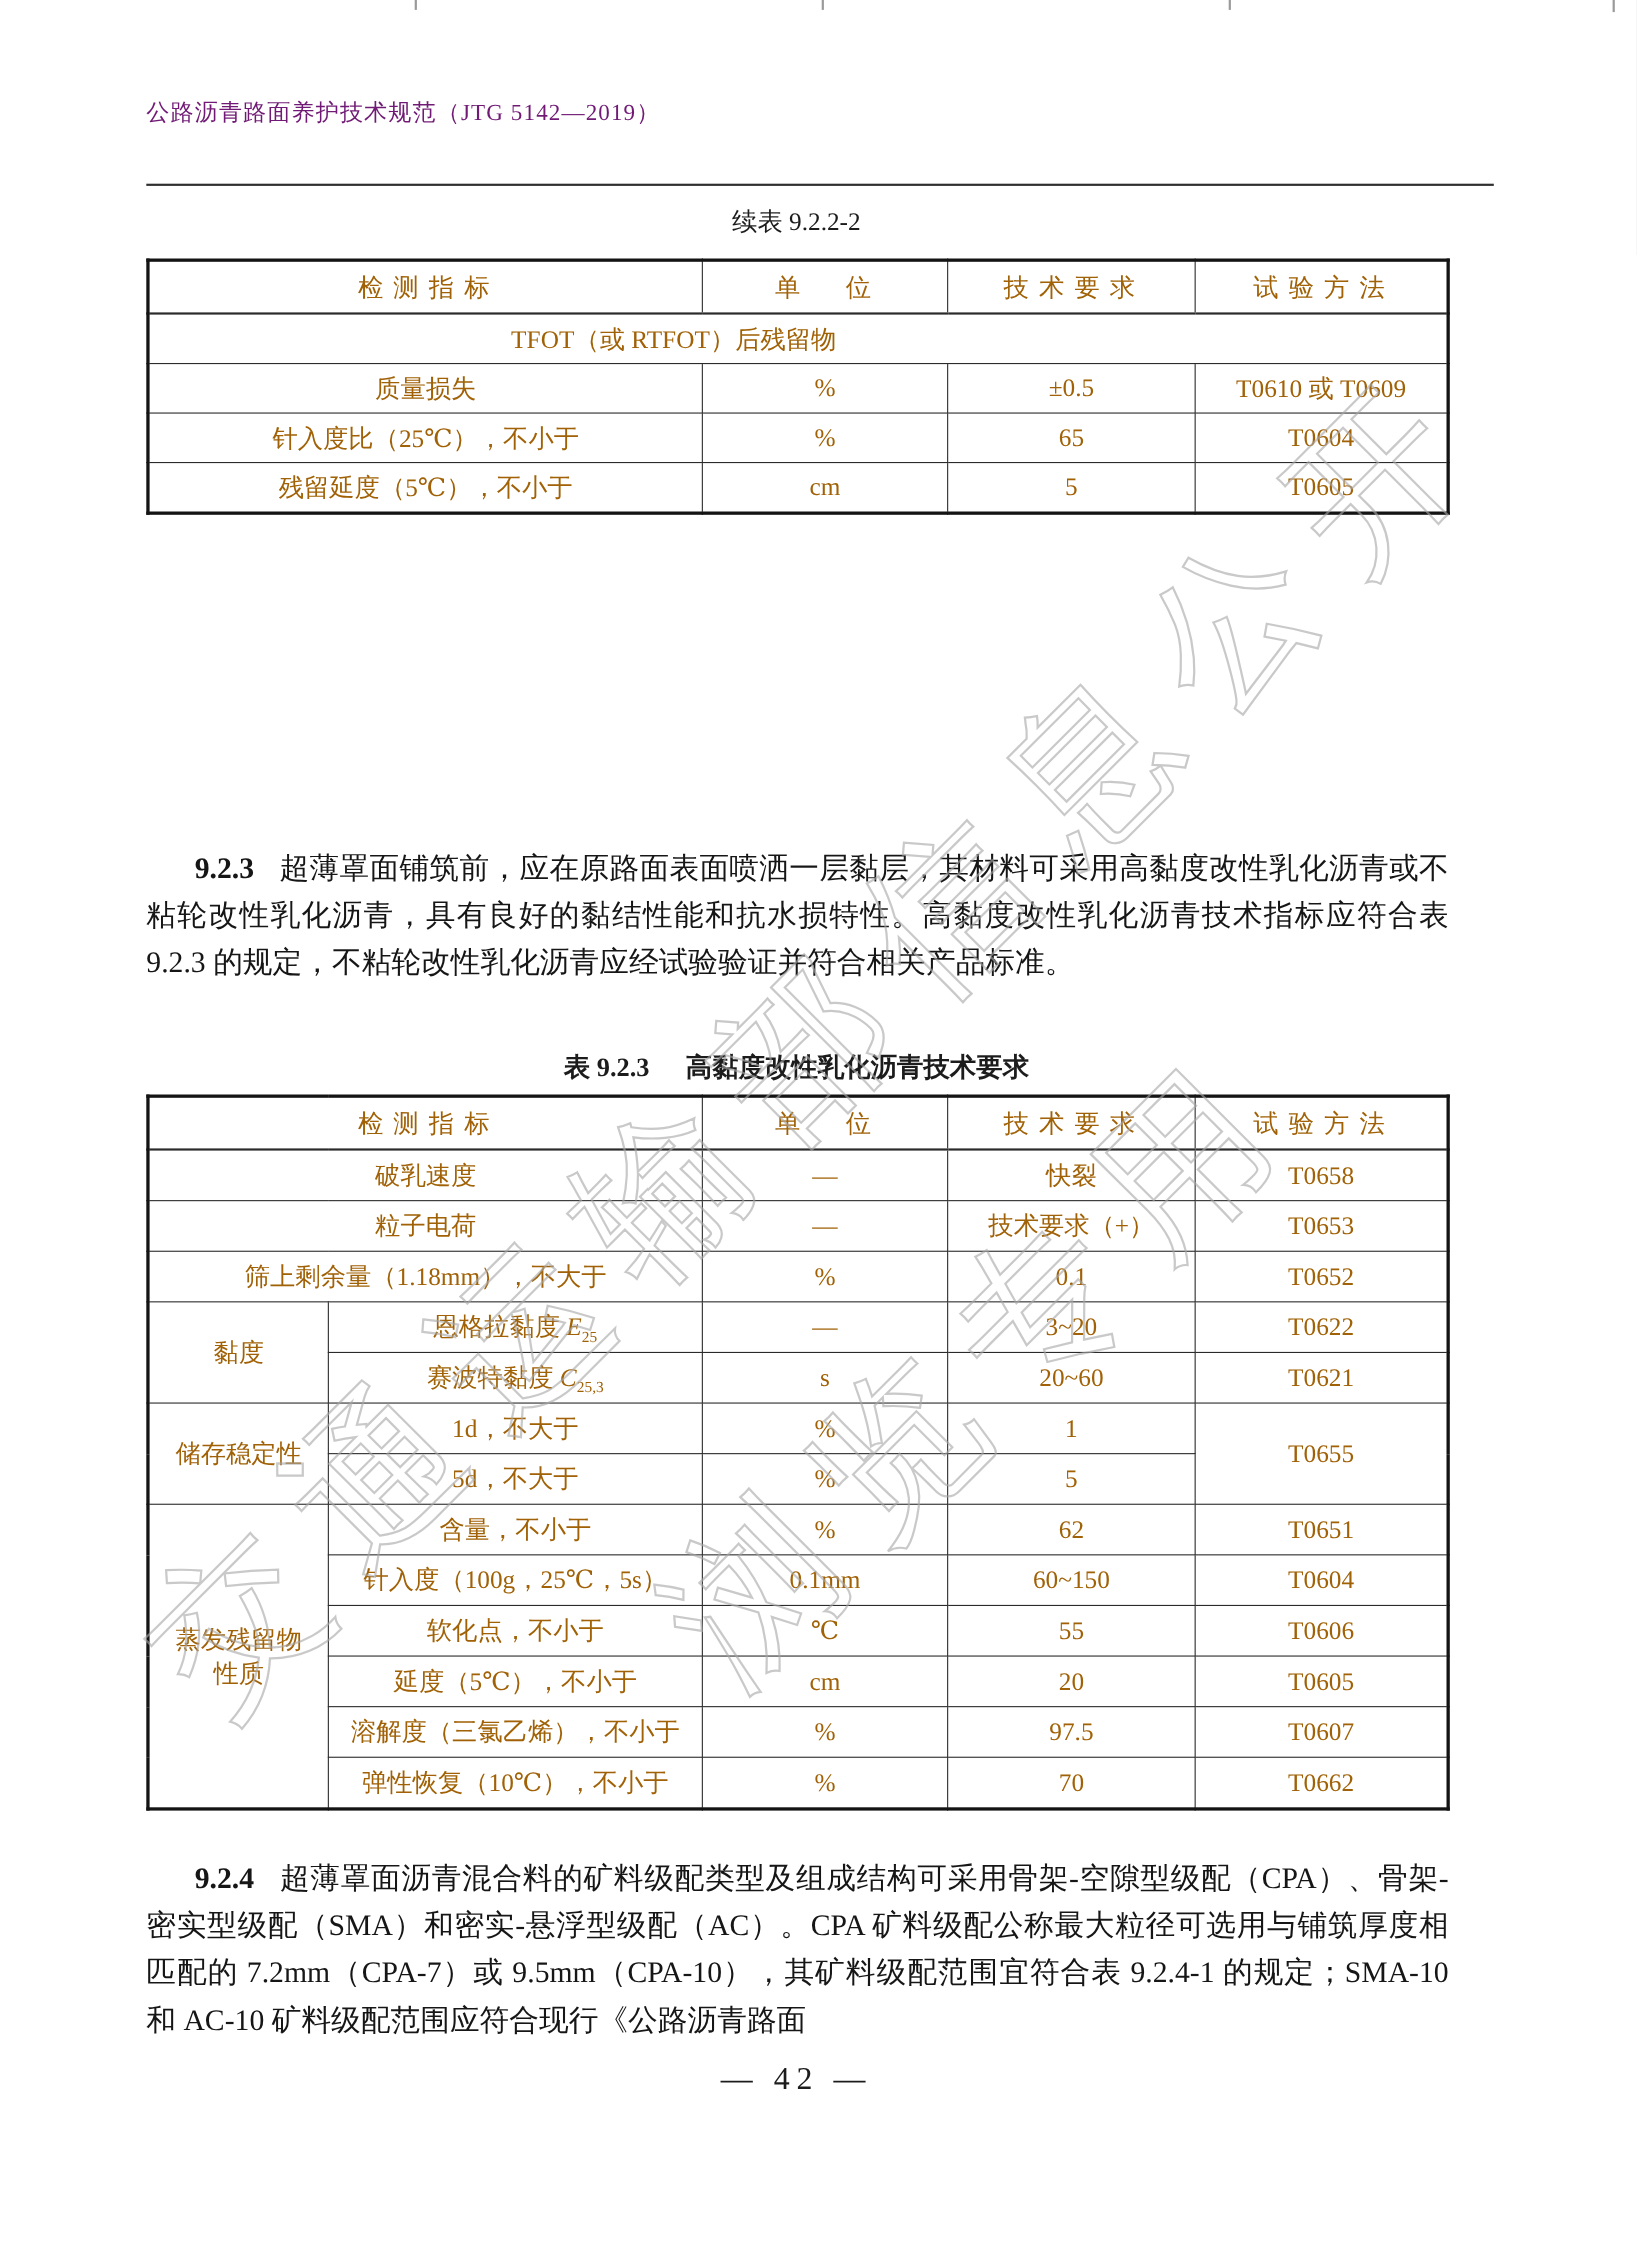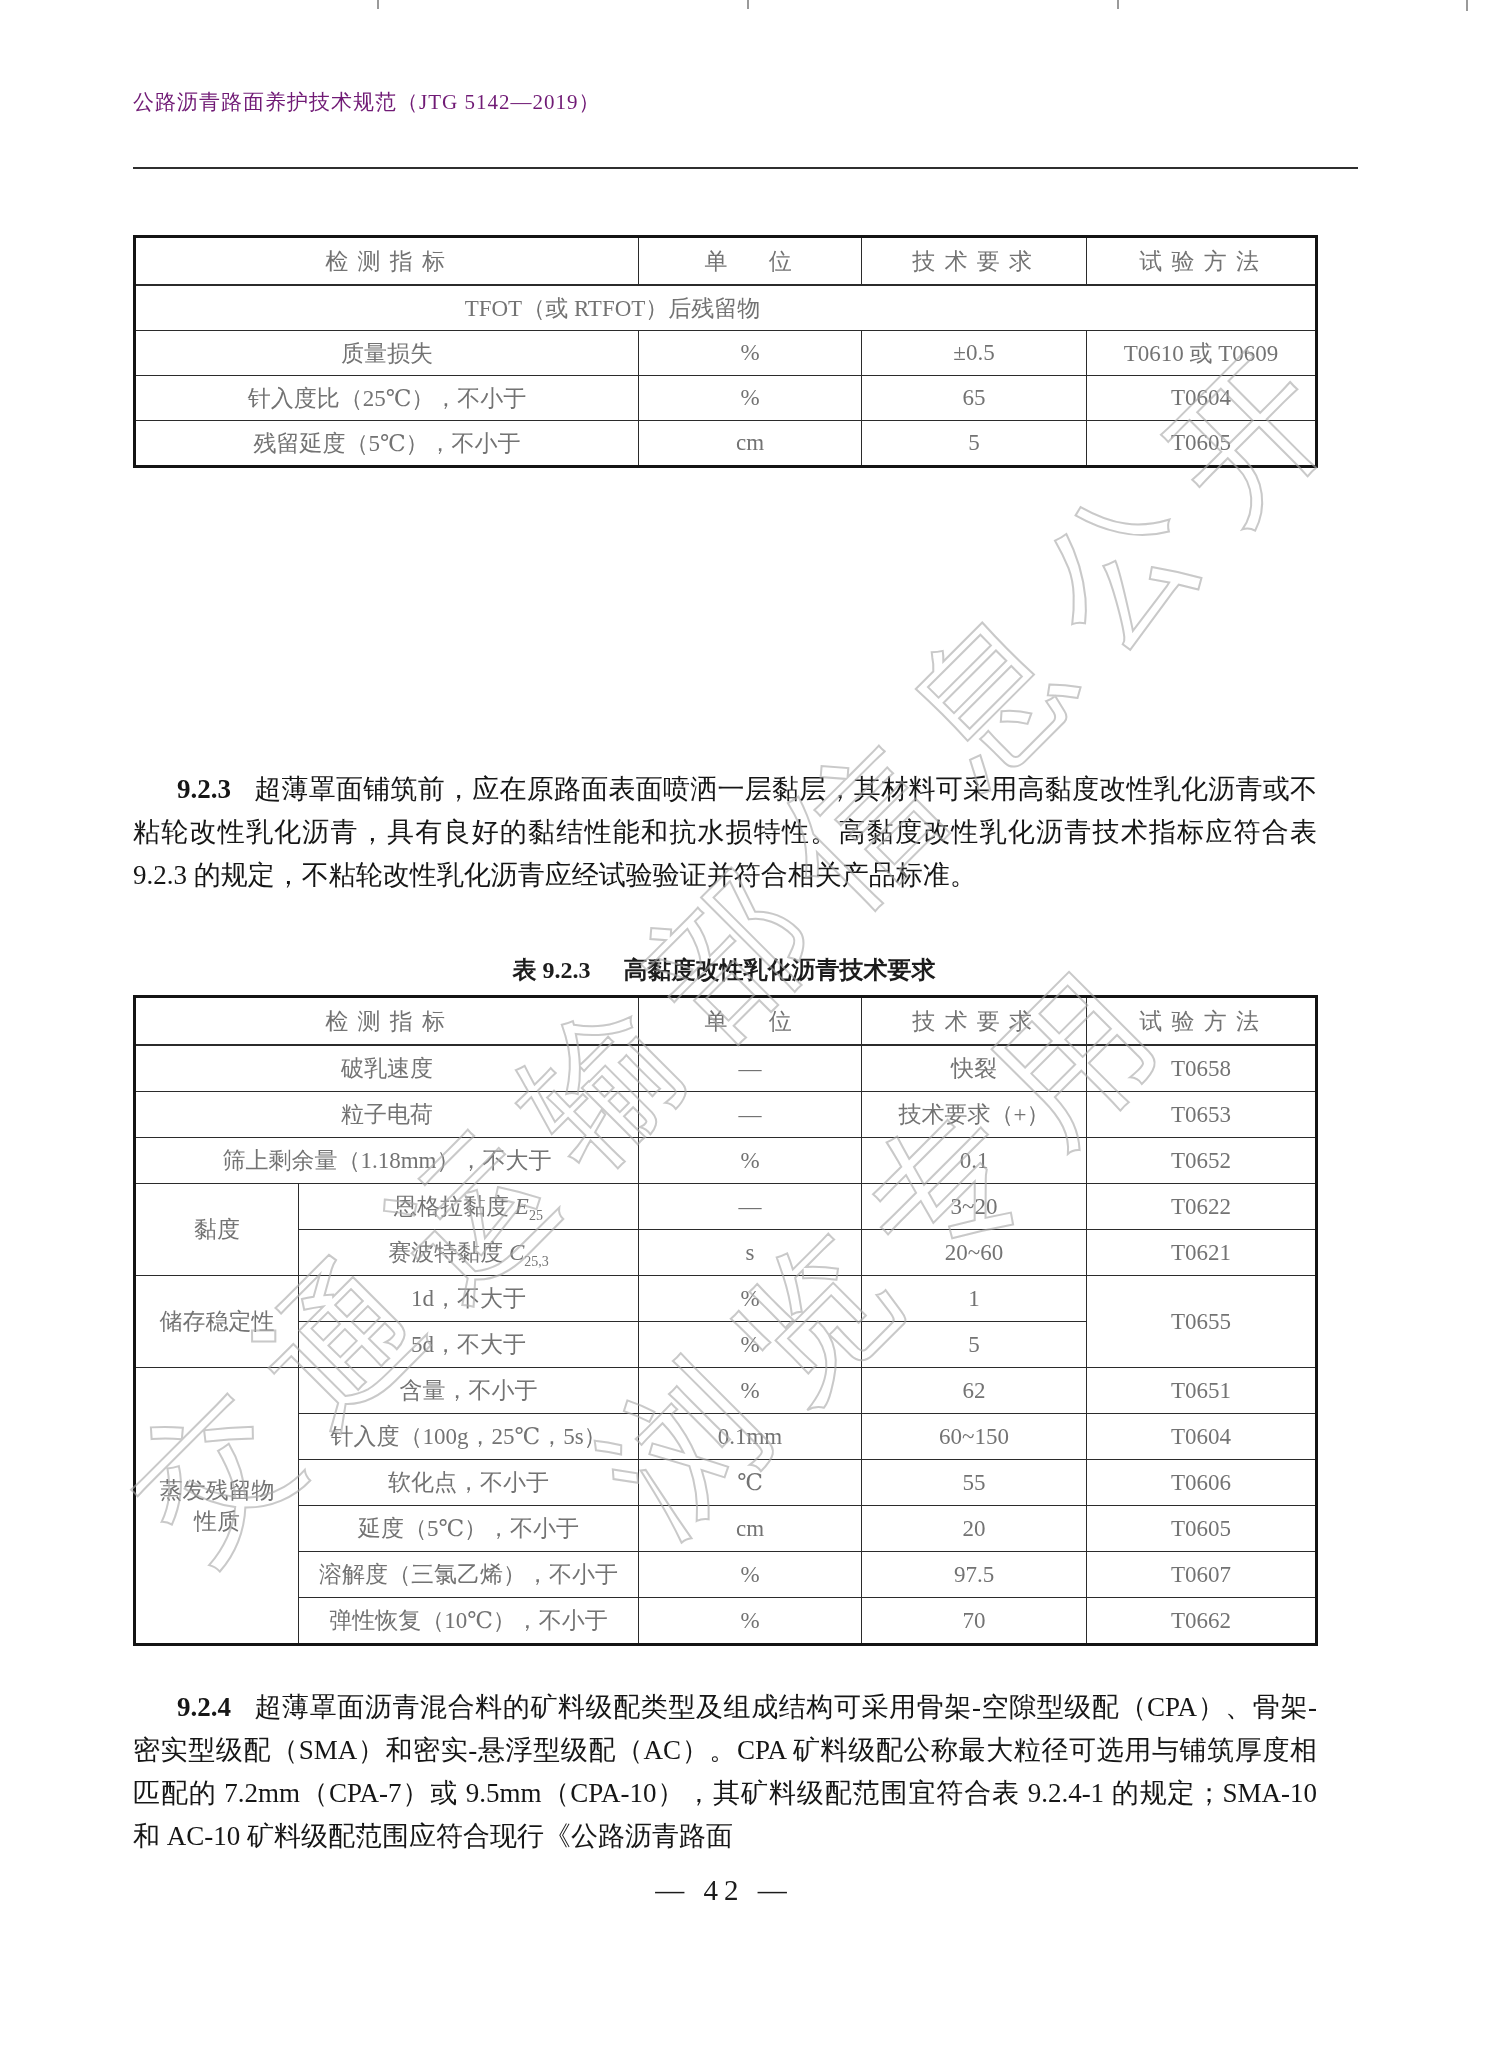--- a/index.html
+++ b/index.html
@@ -70,21 +70,21 @@
 
   .pageno{
     position:absolute;left:133px;top:1874px;width:1182px;
     text-align:center;font-size:29px;letter-spacing:6px;color:#1c1c1c;
   }
 
   
   table.tbl{
     position:absolute;left:133px;
     border-collapse:collapse;table-layout:fixed;
-    font-size:23px;color:#737373;
+    font-size:23px;color:#a16207;
   }
   table.tbl1{top:235px;}
   table.tbl2{top:995px;}
   .tbl td{
     border:1px solid #2b2b2b;
     text-align:center;vertical-align:middle;
     padding:0 6px;overflow:hidden;
   }
   .tbl{border:3px solid #141414;}
   .tbl tr.head td{border-bottom-width:2px;letter-spacing:0.4em;padding-left:0.5em;}
@@ -104,20 +104,21 @@
   <div class="crop-mark cm2"></div>
   <div class="crop-mark cm3"></div>
   <div class="crop-mark cm4"></div>
 
   <div class="wm-line wm1">交通运输部信息公开</div>
   <div class="wm-line wm2">浏览专用</div>
 
   <div class="header-text">公路沥青路面养护技术规范（JTG 5142—2019）</div>
   <div class="header-rule"></div>
 
+  <div class="caption1">续表 9.2.2-2</div>
 
   <table class="tbl tbl1">
     <colgroup>
         <col style="width:504px">
         <col style="width:223px">
         <col style="width:225px">
         <col style="width:230px">
       </colgroup>
     <tbody>
       <tr class="head">

